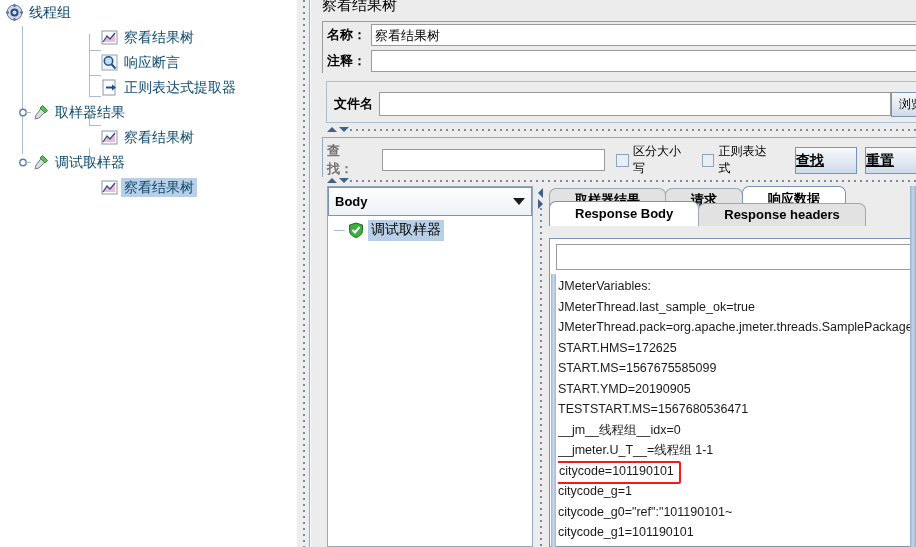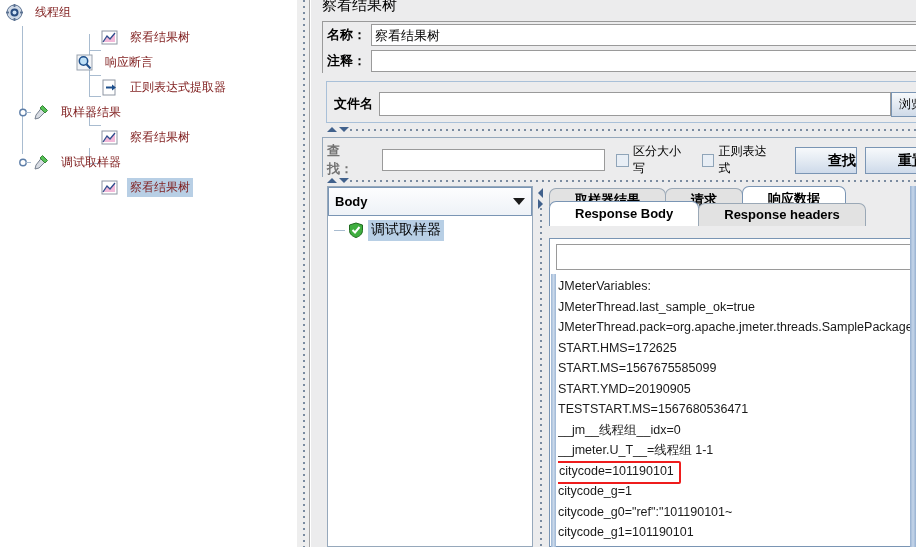--- a/index.html
+++ b/index.html
@@ -24,25 +24,24 @@
     overflow: hidden;
   }
   .tree-row {
     position: relative;
     height: 25px;
     display: flex;
     align-items: center;
     white-space: nowrap;
   }
   .tree-label {
-    font-size: 12px;
-    color: #7f1d1d;
+    font-size: 14px;
+    color: #0c4a6e;
     line-height: 16px;
     padding: 1px 3px 2px 3px;
-    margin-left: 6px;
   }
   .tree-label.selected {
     background: #b8cfe5;
   }
   .tree-icon {
     width: 17px; height: 17px;
     margin-right: 3px;
     flex: 0 0 17px;
     position: relative;
   }
@@ -269,23 +268,24 @@
   }
   .jbtn {
     height: 27px;
     min-width: 62px;
     background: linear-gradient(to bottom, #f7f9fb 0%, #e4ebf3 48%, #cedaea 100%);
     border: 1px solid #7a95b4;
     box-sizing: border-box;
     font-size: 14px;
     font-weight: bold;
     color: #000;
-    text-align: right;
+    text-align: left;
     line-height: 25px;
     margin-left: 8px;
+    text-decoration: underline;
   }
 
   
   #lower-area {
     position: absolute;
     left: 11px; top: 186px;
     width: 605px; height: 361px;
   }
 
   
@@ -500,21 +500,21 @@
       <span class="tree-icon">
         <svg width="17" height="17" viewBox="0 0 17 17">
           <rect x="1" y="2" width="15" height="13" fill="#ffffff" stroke="#8e96a3" stroke-width="1"></rect>
           <path d="M2 13 L6 7 L9 10 L14 4 L14 13 Z" fill="#f2b8d8"></path>
           <polyline points="2,13 6,7 9,10 14,4" fill="none" stroke="#2e4d8c" stroke-width="1.3"></polyline>
         </svg>
       </span>
       <span class="tree-label">察看结果树</span>
     </div>
 
-    <div class="tree-row" style="padding-left:76px;">
+    <div class="tree-row" style="padding-left:101px;">
       <span class="tree-icon">
         <svg width="17" height="17" viewBox="0 0 17 17">
           <rect x="1" y="1" width="15" height="15" fill="#f2f4f7" stroke="#9aa3b0" stroke-width="1"></rect>
           <circle cx="7.5" cy="7" r="4.2" fill="#bfe0f7" stroke="#1d4f8c" stroke-width="1.5"></circle>
           <line x1="10.5" y1="10.2" x2="14.5" y2="14.5" stroke="#1d4f8c" stroke-width="2"></line>
         </svg>
       </span>
       <span class="tree-label">响应断言</span>
     </div>
 

